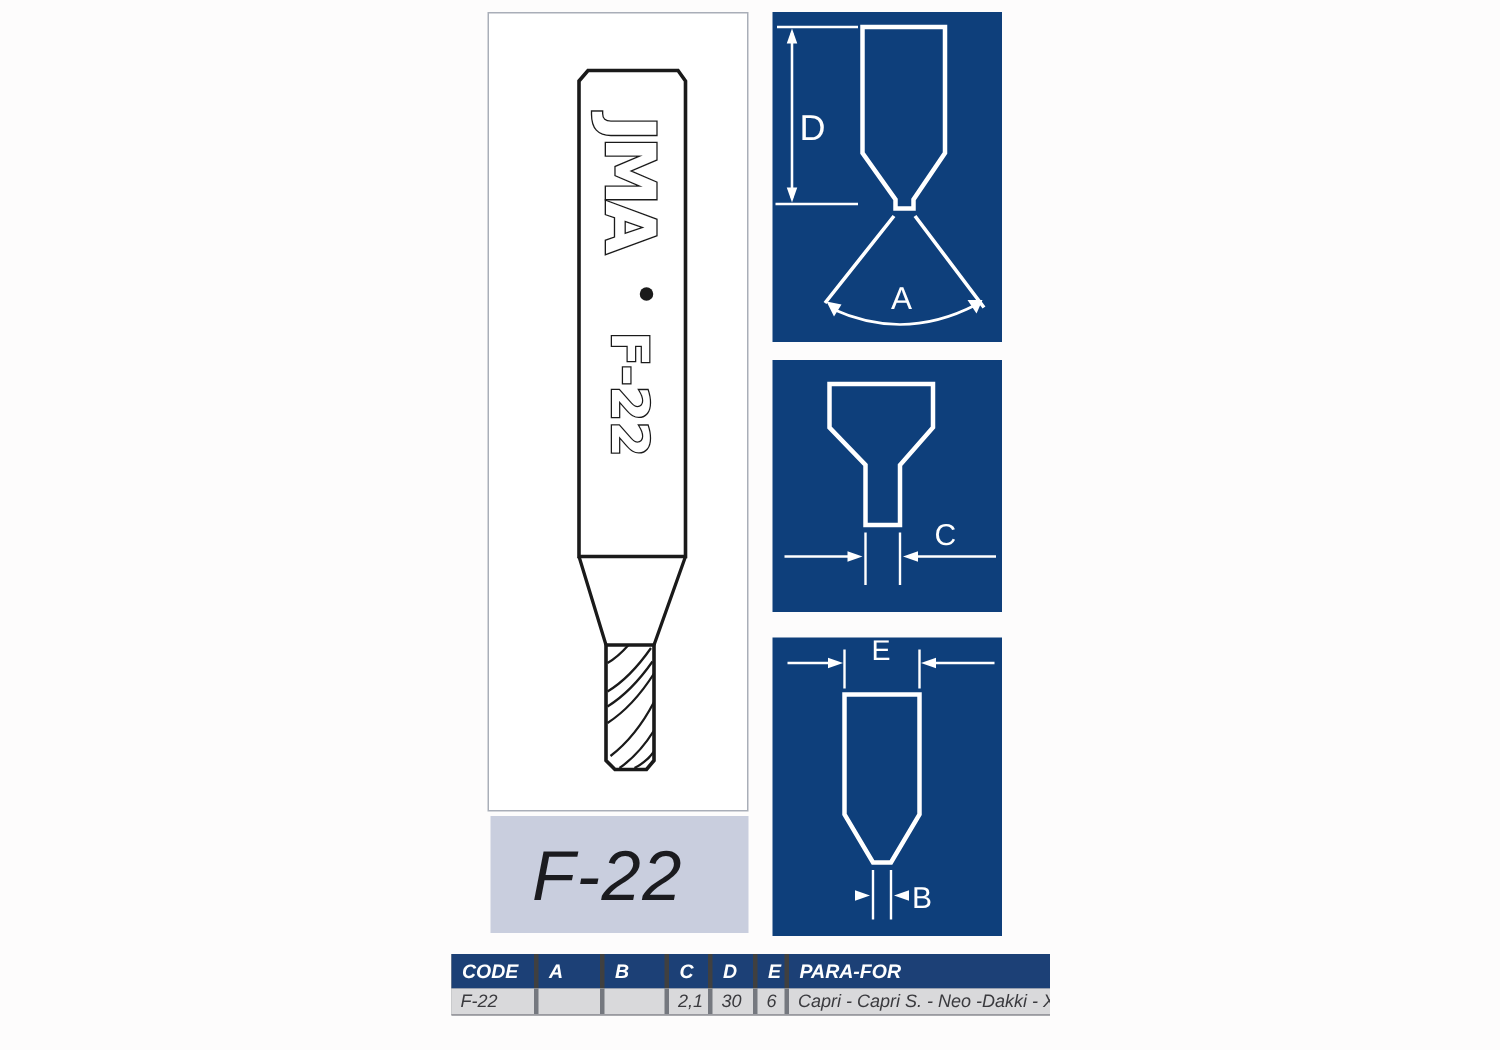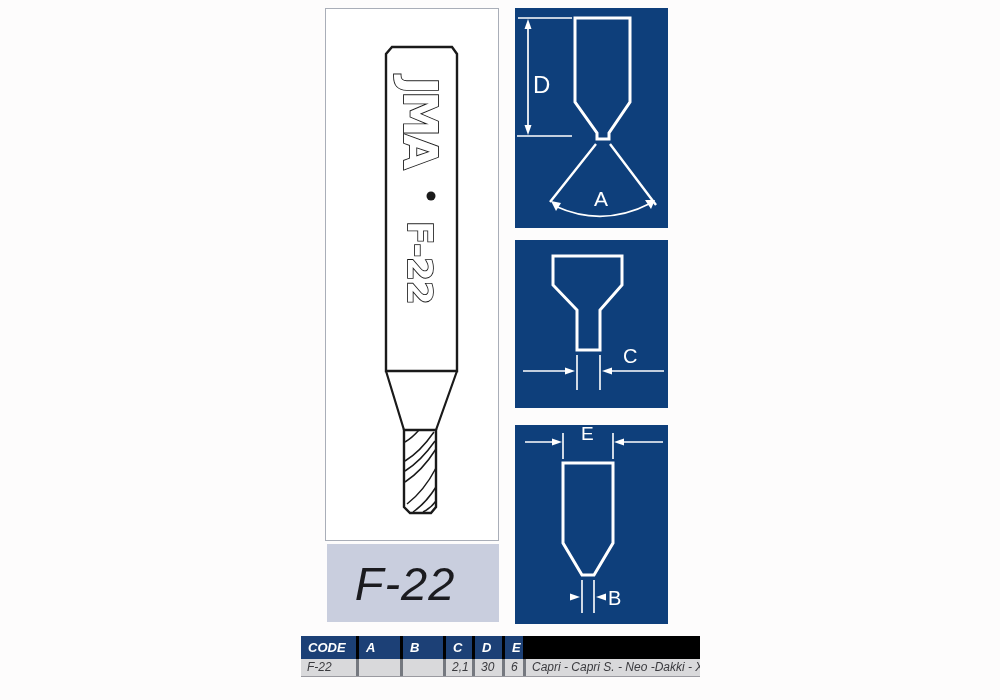--- a/index.html
+++ b/index.html
@@ -30,21 +30,21 @@
   
   .diagram{left:515px;width:153px;background:#0e3f7b;}
   .diagram-top{top:8px;height:220px;}
   .diagram-mid{top:240px;height:168px;}
   .diagram-bot{top:425px;height:199px;}
   .diagram svg{display:block;}
 
   
   .spec-table{left:301px;top:636px;width:399px;}
   .trow{display:grid;grid-template-columns:55px 41px 40px 26px 27px 18px 174px;column-gap:3px;}
-  .thead{background:#000000;}
+  .thead{background:#404040;}
   .thead .cell{
     background:#1c4076;color:#ffffff;height:23px;line-height:23px;
     font-style:italic;font-weight:bold;font-size:13px;padding-left:7px;
     box-sizing:border-box;white-space:nowrap;overflow:hidden;
   }
   .tdata{background:#75787f;border-bottom:1px solid #9a9aa0;}
   .tdata .cell{
     background:#d9d9db;color:#3a3a3e;height:17px;line-height:17px;
     font-style:italic;font-size:12px;padding-left:6px;
     box-sizing:border-box;white-space:nowrap;overflow:hidden;
@@ -144,20 +144,21 @@
 </div>
 
 <div class="abs spec-table">
   <div class="trow thead">
     <div class="cell">CODE</div>
     <div class="cell">A</div>
     <div class="cell">B</div>
     <div class="cell">C</div>
     <div class="cell">D</div>
     <div class="cell">E</div>
+    <div class="cell">PARA-FOR</div>
   </div>
   <div class="trow tdata">
     <div class="cell">F-22</div>
     <div class="cell"></div>
     <div class="cell"></div>
     <div class="cell">2,1</div>
     <div class="cell">30</div>
     <div class="cell">6</div>
     <div class="cell">Capri - Capri S. - Neo -Dakki - Xcode</div>
   </div>

